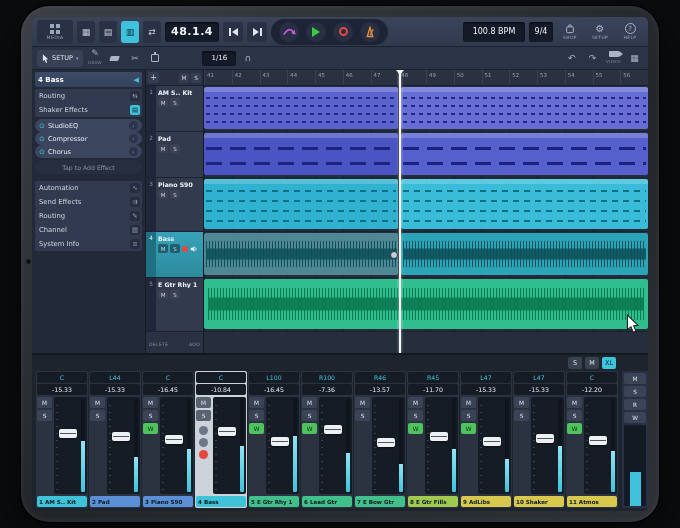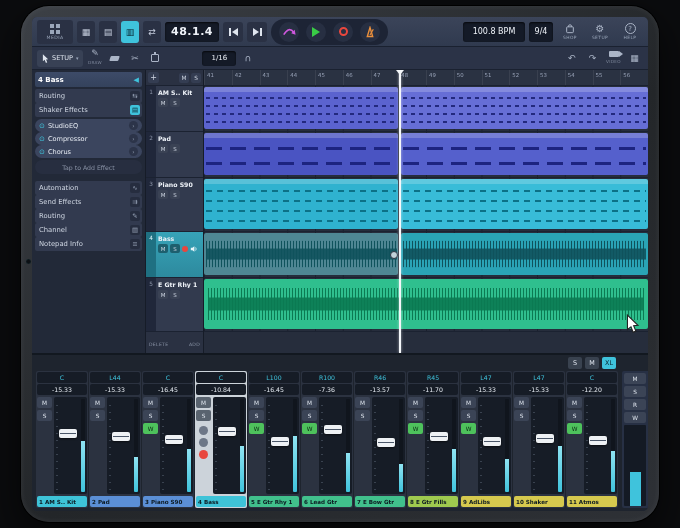--- a/index.html
+++ b/index.html
@@ -381,21 +381,21 @@
                 <span class="ic">✎</span>
               </div>
 
               <div class="insp-item">
                 <span class="lbl">Channel</span>
                 <span class="ic">▥</span>
               </div>
 
 
               <div class="insp-item">
-                <span class="lbl">Notepad Info</span>
+                <span class="lbl">System Info</span>
                 <span class="ic">≡</span>
               </div>
             </div>
         </aside>
 
         <div class="tracklist">
           <div class="tl-head">
             <span class="tl-add">+</span>
             <span class="tl-ms">M</span>
             <span class="tl-ms">S</span>

